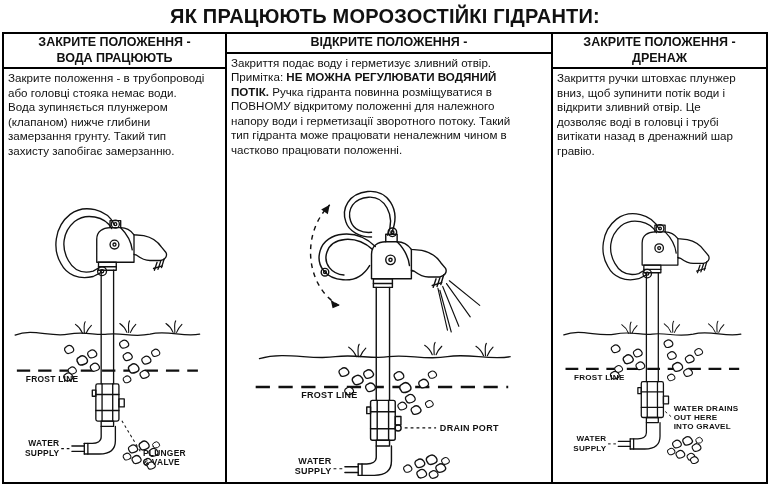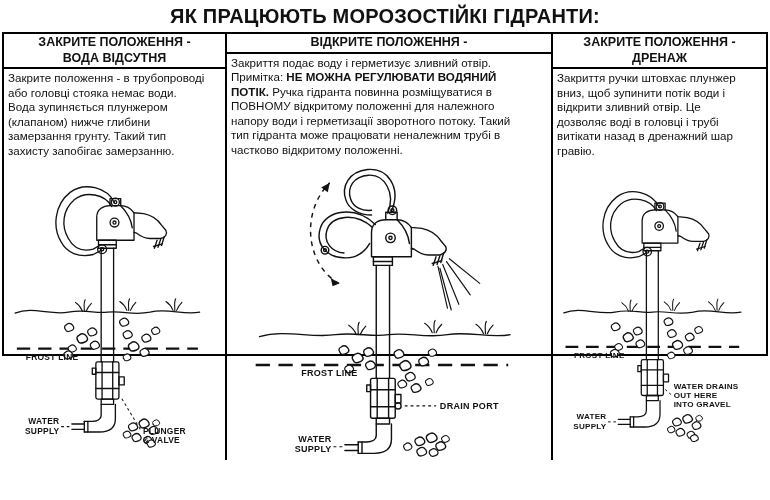--- a/index.html
+++ b/index.html
@@ -5,21 +5,21 @@
   html,body { margin:0; padding:0; background:#fff; }
   .page {
     width:770px; height:500px; background:#fff; overflow:hidden;
     font-family:"Liberation Sans", sans-serif; color:#111; box-sizing:border-box;
   }
   .title {
     text-align:center; font-size:20px; font-weight:bold;
     margin:5px 1px 4px; letter-spacing:0.2px;
   }
   .table {
-    margin:0 2px; border:2px solid #000; height:324px;
+    margin:0 2px; border:2px solid #000; height:452px;
     display:grid; grid-template-columns:221px 326px 1fr;
     box-sizing:border-box; background:#fff;
   }
   .panel { display:flex; flex-direction:column; min-width:0; }
   .panel + .panel { border-left:2px solid #000; }
   .panel-header {
     border-bottom:2px solid #000; text-align:center; font-weight:bold;
     font-size:12.5px; line-height:15.5px; padding:1px 2px;
   }
   .panel-body {
@@ -123,21 +123,21 @@
 </svg>
 
 <div class="page">
   <div class="title">ЯК ПРАЦЮЮТЬ МОРОЗОСТІЙКІ ГІДРАНТИ:</div>
 
   <div class="table">
 
     <div class="panel">
       <div class="panel-header">
         <div>ЗАКРИТЕ ПОЛОЖЕННЯ -</div>
-        <div>ВОДА ВІДСУТНЯ</div>
+        <div>ВОДА ПРАЦЮЮТЬ</div>
       </div>
       <div class="panel-body">
         <div><span>Закрите положення - в трубопроводі або головці стояка немає води. Вода зупиняється плунжером (клапаном) нижче глибини замерзання грунту. Такий тип захисту запобігає замерзанню.</span></div>
         <div class="panel-figure">
           <svg class="diagram" viewBox="0 0 222 312" width="214" height="301">
             <use href="#hydrant-closed"></use>
             <path class="leader" d="M60,288 L70,288"></path>
             <path class="leader" d="M149,291 L128,256"></path>
             <text x="20" y="213">FROST LINE</text>
             <text x="58" y="285" text-anchor="end">WATER</text>
@@ -147,21 +147,21 @@
           </svg>
         </div>
       </div>
     </div>
 
     <div class="panel">
       <div class="panel-header">
         <div>ВІДКРИТЕ ПОЛОЖЕННЯ -</div>
       </div>
       <div class="panel-body">
-        <div><span>Закриття подає воду і герметизує зливний отвір. Примітка: </span><span style="font-weight: bold;">НЕ МОЖНА РЕГУЛЮВАТИ ВОДЯНИЙ ПОТІК.</span><span> Ручка гідранта повинна розміщуватися в ПОВНОМУ відкритому положенні для належного напору води і герметизації зворотного потоку. Такий тип гідранта може працювати неналежним трубі в частково відкритому положенні.</span></div>
+        <div><span>Закриття подає воду і герметизує зливний отвір. Примітка: </span><span style="font-weight: bold;">НЕ МОЖНА РЕГУЛЮВАТИ ВОДЯНИЙ ПОТІК.</span><span> Ручка гідранта повинна розміщуватися в ПОВНОМУ відкритому положенні для належного напору води і герметизації зворотного потоку. Такий тип гідранта може працювати неналежним чином в частково працювати положенні.</span></div>
         <div class="panel-figure">
           <svg class="diagram" viewBox="0 0 316 304" width="312" height="300">
             <g stroke="#111111" stroke-width="1.5" fill="none" stroke-linecap="round" stroke-linejoin="round">
 
               <path d="M169,48 C180,22 164,2 144,4 C124,6 116,22 121,36 C124,46 136,52 148,52"></path>
               <path d="M165,50 C174,28 161,9 145,10 C129,11 122,23 126,35 C129,44 138,48 148,47"></path>
               <circle cx="170" cy="47" r="4.5"></circle>
                 <circle cx="170" cy="47" r="1.6"></circle>
 
               <path d="M152,62 C132,42 100,46 94,66 C89,82 100,96 118,97 C130,98 140,92 146,82"></path>

